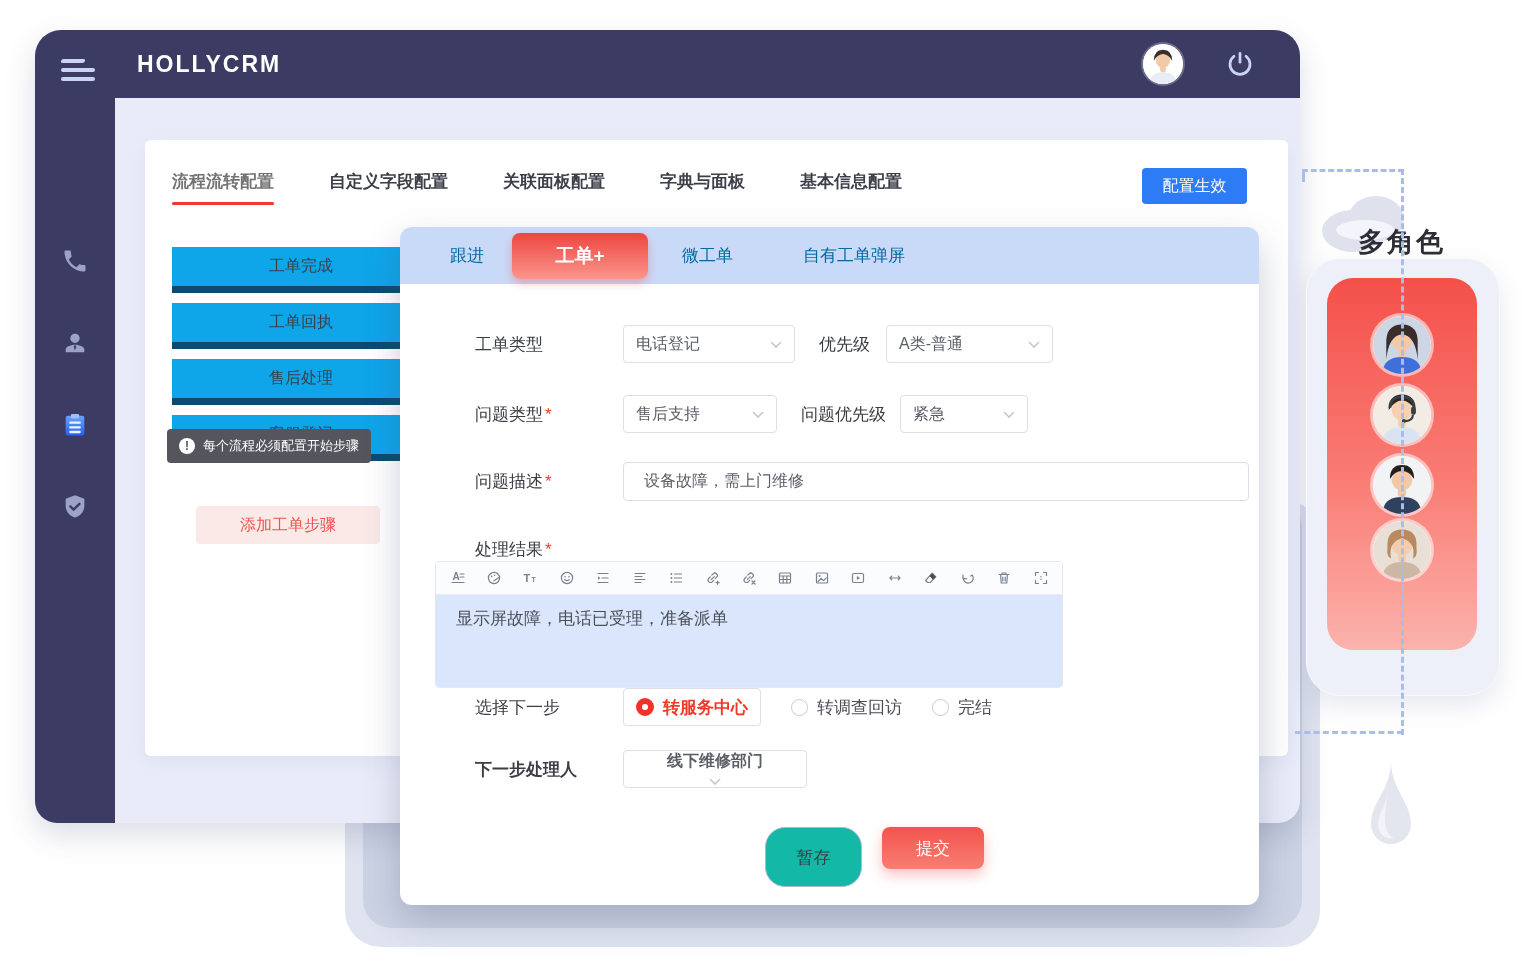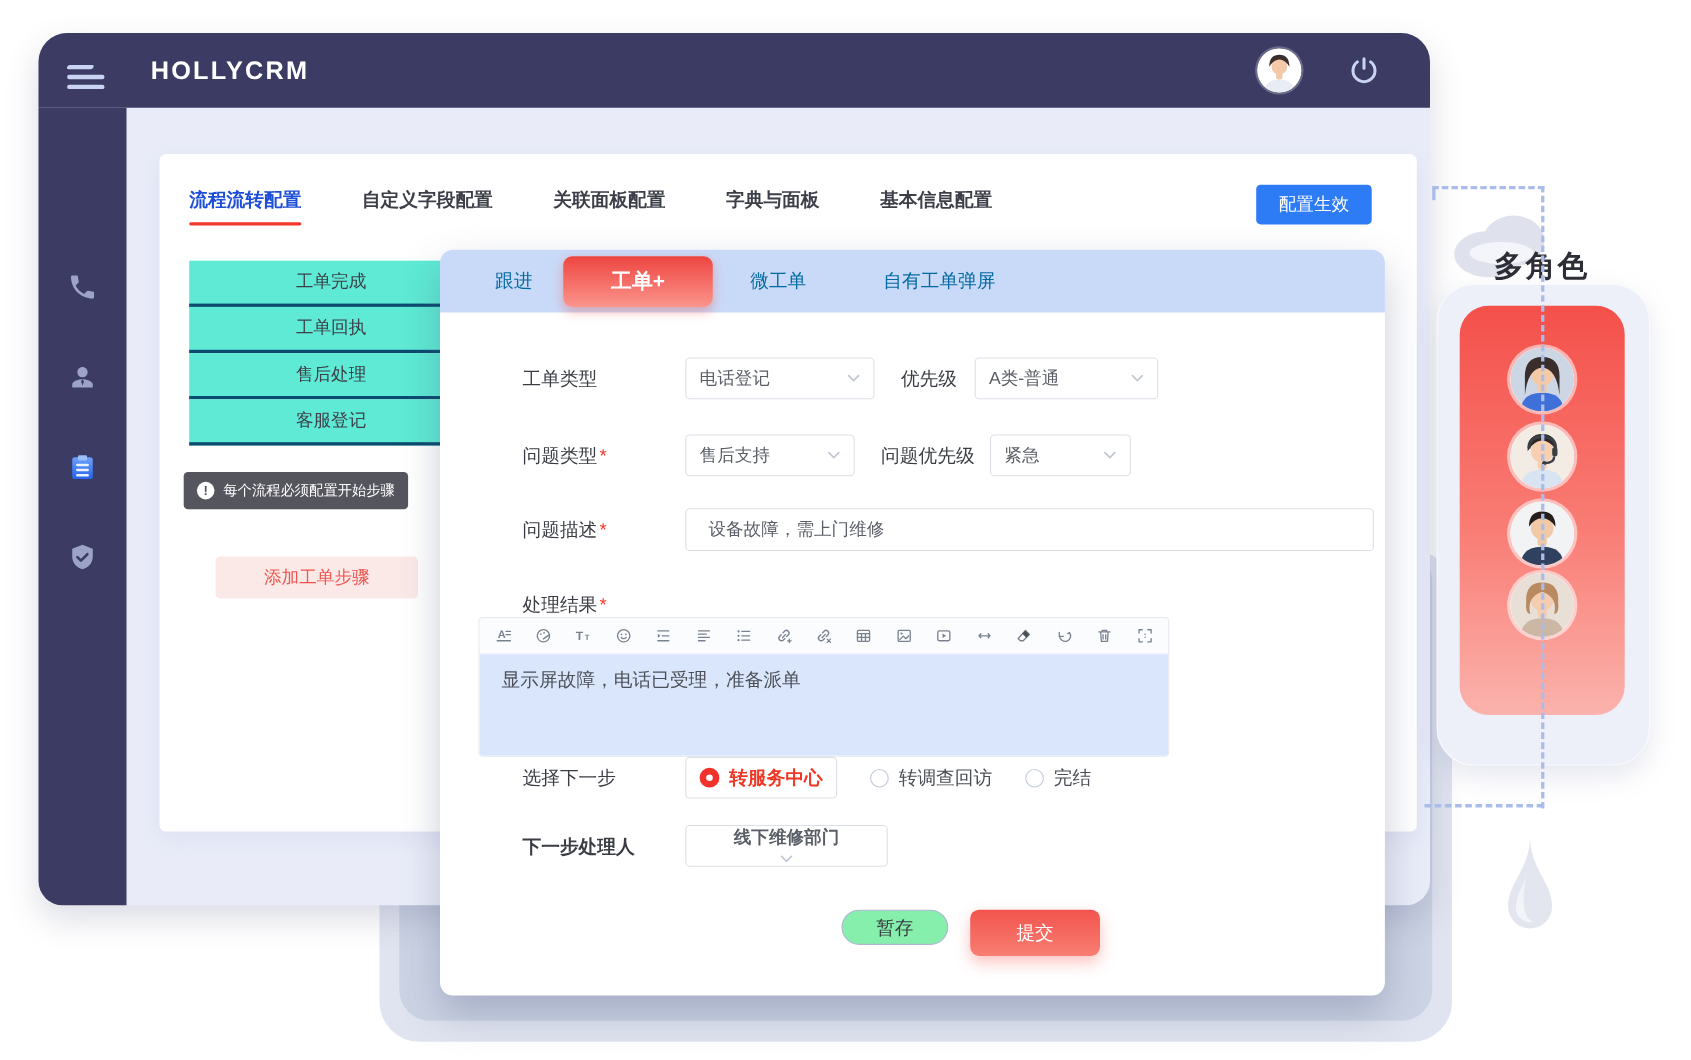--- a/index.html
+++ b/index.html
@@ -32,29 +32,29 @@
   .tb-avatar{position:absolute;left:1108px;top:14px;width:40px;height:40px;border-radius:50%;
              background:#fff;overflow:hidden;cursor:pointer;box-shadow:0 0 0 2px rgba(255,255,255,.25);}
   .power{position:absolute;left:1190px;top:19px;width:30px;height:30px;cursor:pointer;}
 
   
   .card{position:absolute;left:110px;top:110px;width:1143px;height:616px;background:#ffffff;
         border-radius:6px;box-shadow:0 6px 20px rgba(120,135,190,.10);}
   .ptabs{position:absolute;left:27px;top:30px;display:flex;align-items:flex-start;}
   .ptab{margin-right:55px;font-size:17px;font-weight:bold;color:#3c3f48;cursor:pointer;
         padding-bottom:12px;position:relative;white-space:nowrap;}
-  .ptab.active{color:#1d4ed8;}
+  .ptab.active{color:#737373;}
   .ptab.active::after{content:"";position:absolute;left:0;right:0;bottom:0;height:3px;
         background:#f2382a;border-radius:2px;}
   .apply-btn{position:absolute;left:997px;top:28px;width:105px;height:36px;background:#2d7bf5;
         border-radius:4px;color:#fff;font-size:16px;display:flex;align-items:center;
         justify-content:center;cursor:pointer;}
   .flow-list{position:absolute;left:27px;top:97px;width:258px;}
-  .flow-item{height:39px;background:#5eead4;border-bottom:3px solid #0c4a6e;display:flex;
-        align-items:center;justify-content:center;font-size:16px;color:#3c3f48;cursor:pointer;}
+  .flow-item{height:39px;background:#0ea5e9;border-bottom:7px solid #0c4a6e;display:flex;
+        align-items:center;justify-content:center;font-size:16px;color:#3c3f48;cursor:pointer;margin-top:10px;}
   .notice{position:absolute;left:22px;top:289px;height:34px;background:#55555e;border-radius:4px;
         display:inline-flex;align-items:center;gap:8px;padding:0 12px;color:#fff;font-size:13px;
         white-space:nowrap;}
   .notice .bang{width:16px;height:16px;border-radius:50%;background:#fff;color:#55555e;
         font-weight:bold;font-size:12px;display:flex;align-items:center;justify-content:center;}
   .add-btn{position:absolute;left:51px;top:366px;width:184px;height:38px;background:#fbe9e7;
         border-radius:4px;color:#f0544f;font-size:16px;display:flex;align-items:center;
         justify-content:center;cursor:pointer;}
 
   
@@ -83,23 +83,23 @@
         align-items:center;justify-content:space-between;padding:0 13px;}
   .ticon{width:17px;height:17px;display:flex;align-items:center;justify-content:center;cursor:pointer;}
   .ebody{height:68px;background:#d9e6fb;padding:12px 20px;font-size:17px;color:#4c5058;}
   .row-top{align-items:flex-start;flex-direction:column;}
   .radio-item{display:flex;align-items:center;margin-right:30px;font-size:17px;color:#4a4d55;cursor:pointer;}
   .radio-dot{width:18px;height:18px;border-radius:50%;margin-right:9px;box-sizing:border-box;flex:none;}
   .radio-item.sel .radio-dot{border:6px solid #f0322b;background:#fff;}
   .radio-item.sel .radio-lbl{color:#f03726;font-weight:bold;}
   .radio-item:not(.sel) .radio-dot{width:17px;height:17px;border:1px solid #c3ccda;background:#fff;}
   .btnrow{position:absolute;left:365px;top:600px;display:flex;gap:20px;}
-  .btn-draft{width:97px;height:32px;border:1px solid #aeb6d6;border-radius:20px;background:#86efac;
+  .btn-draft{width:97px;height:60px;border:1px solid #aeb6d6;border-radius:20px;background:#14b8a6;
         font-size:17px;color:#3a3d44;display:flex;align-items:center;justify-content:center;cursor:pointer;box-sizing:border-box;}
-  .btn-submit{width:118px;height:42px;border-radius:8px;color:#fff;font-size:17px;
+  .btn-submit{width:102px;height:42px;border-radius:8px;color:#fff;font-size:17px;
         background:linear-gradient(180deg,#f2544d 0%,#f87e72 100%);
         box-shadow:0 6px 14px rgba(242,84,77,.35);display:flex;align-items:center;justify-content:center;cursor:pointer;}
 
   
   .role-container{position:absolute;left:1306px;top:258px;width:192px;height:436px;border-radius:34px;
         background:#edf0f9;border:1px solid #f8fafd;box-shadow:0 10px 24px rgba(120,130,170,.18);z-index:2;}
   .role-panel{position:absolute;left:1327px;top:278px;width:150px;height:372px;border-radius:26px;
         background:linear-gradient(180deg,#f4504a 0%,#f97d75 55%,#fbb3ad 100%);z-index:3;}
   .role-avatar{position:absolute;left:1373px;width:58px;height:58px;border-radius:50%;overflow:hidden;
         background:#fff;box-shadow:0 0 0 3px rgba(255,255,255,.55);z-index:4;}

